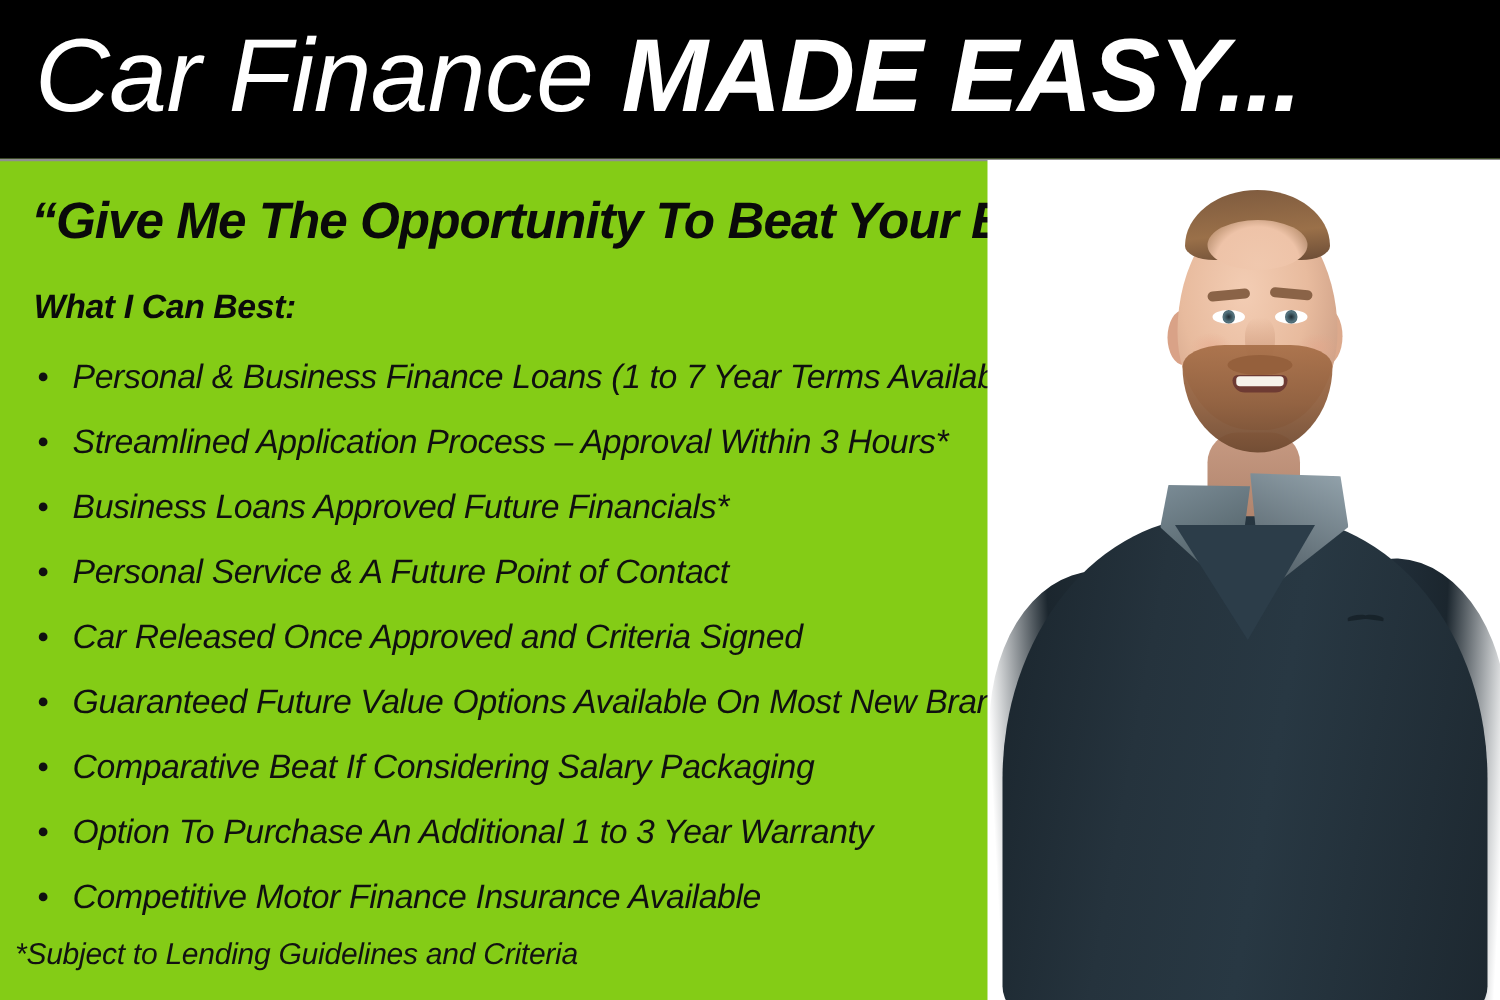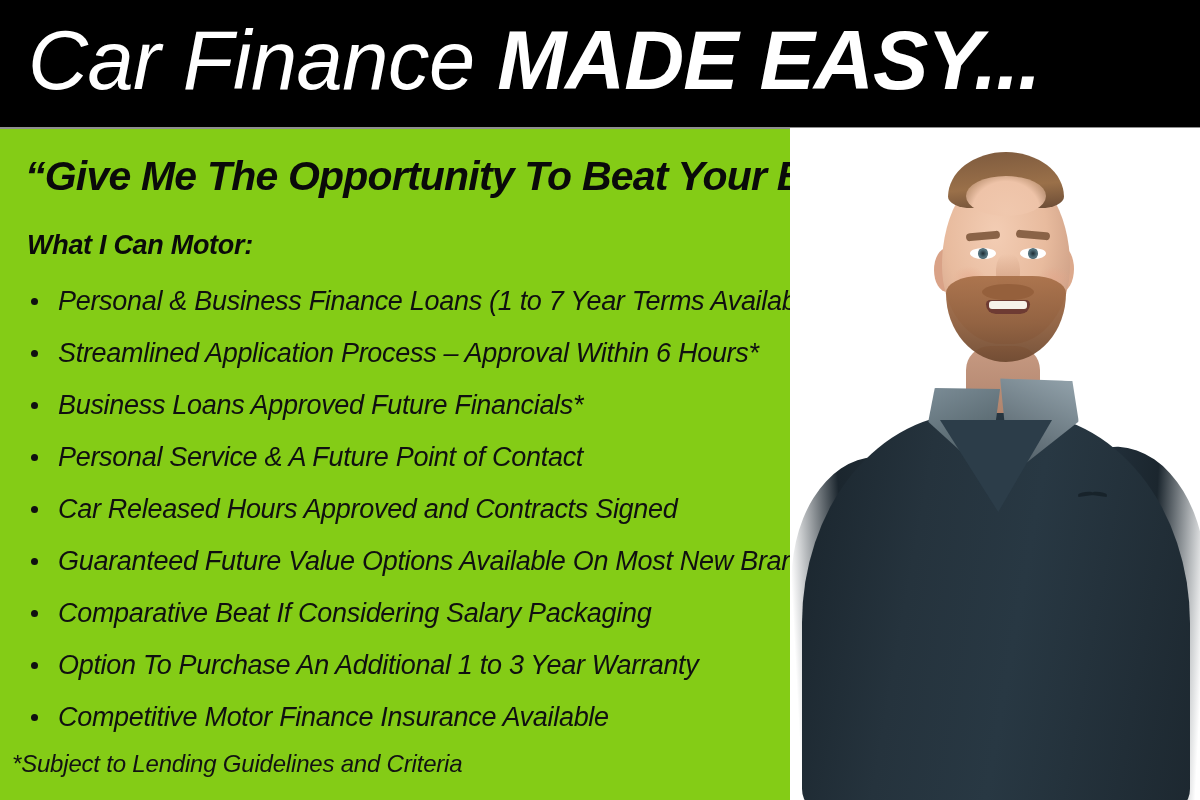--- a/index.html
+++ b/index.html
@@ -371,42 +371,42 @@
 
 <div id="poster">
 
   <div class="header-band">
     <div class="header-title"><span>Car Finance </span><span class="strong">MADE EASY...</span></div>
   </div>
   <div class="header-rule"></div>
 
   <div class="quote-line">“Give Me The Opportunity To Beat Your Best Quote”</div>
 
-  <div class="offer-heading">What I Can Motor:</div>
+  <div class="offer-heading">What I Can Best:</div>
 
   <ul class="benefit-list">
     <li class="benefit-item">
       <span class="bullet-dot"></span>
       <span>Personal &amp; Business Finance Loans (1 to 7 Year Terms Available)</span>
     </li>
     <li class="benefit-item">
       <span class="bullet-dot"></span>
-      <span>Streamlined Application Process – Approval Within 6 Hours*</span>
+      <span>Streamlined Application Process – Approval Within 3 Hours*</span>
     </li>
     <li class="benefit-item">
       <span class="bullet-dot"></span>
       <span>Business Loans Approved Future Financials*</span>
     </li>
     <li class="benefit-item">
       <span class="bullet-dot"></span>
       <span>Personal Service &amp; A Future Point of Contact</span>
     </li>
     <li class="benefit-item">
       <span class="bullet-dot"></span>
-      <span>Car Released Hours Approved and Contracts Signed</span>
+      <span>Car Released Once Approved and Criteria Signed</span>
     </li>
     <li class="benefit-item">
       <span class="bullet-dot"></span>
       <span>Guaranteed Future Value Options Available On Most New Brands</span>
     </li>
     <li class="benefit-item">
       <span class="bullet-dot"></span>
       <span>Comparative Beat If Considering Salary Packaging</span>
     </li>
     <li class="benefit-item">

